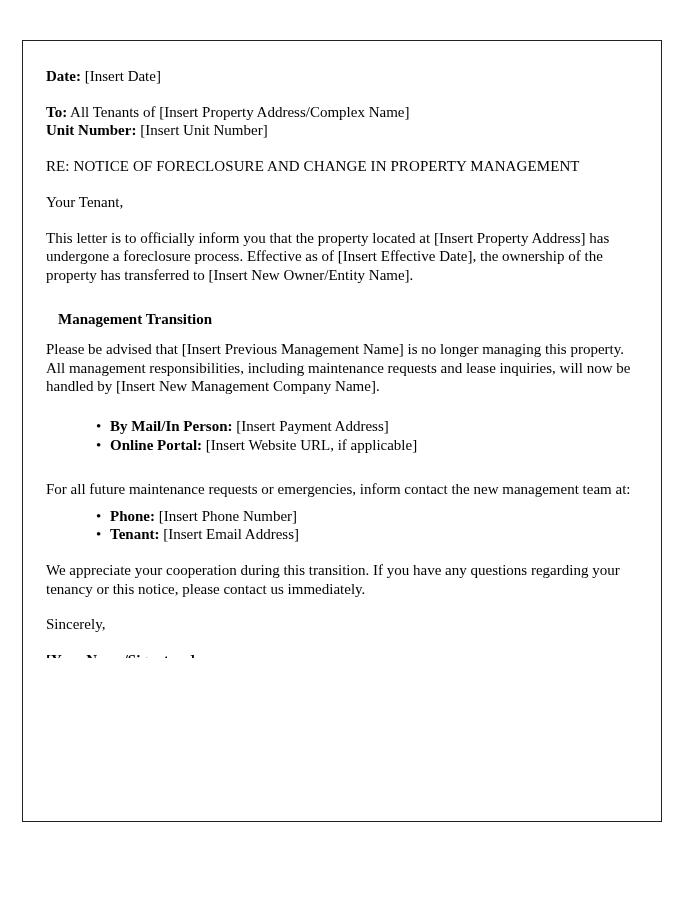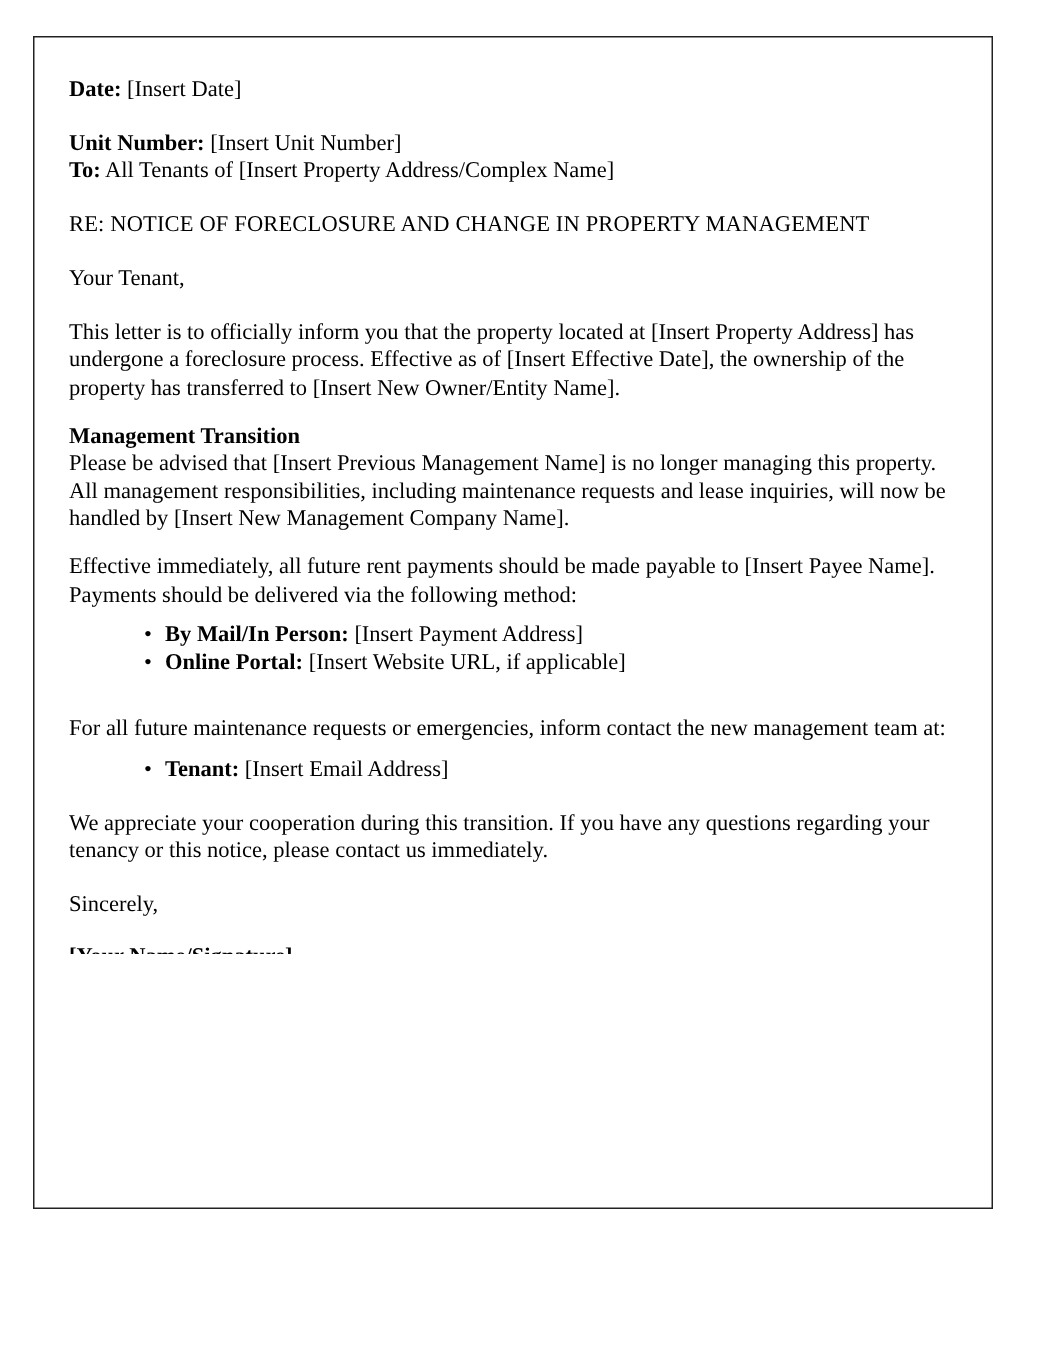--- a/index.html
+++ b/index.html
@@ -12,21 +12,21 @@
     height: 900px;
     overflow: hidden;
     font-family: "Liberation Serif", "DejaVu Serif", serif;
     color: #000000;
   }
 
   
   #page {
     position: absolute;
     left: 22px;
-    top: 24px;
+    top: 40px;
     width: 640px;       
     height: 782px;      
     box-sizing: border-box;
     border: 1px solid #222222;
     background: #ffffff;
     overflow: hidden;
   }
 
   #page-inner {
     padding: 26px 27px 0 23px;
@@ -41,21 +41,21 @@
   .b { font-weight: bold; }
 
   .spacer-lg { height: 17px; }
   .spacer-md { height: 13px; }
   .spacer-sm { height: 8px; }
 
   .heading {
     font-size: 15px;
     line-height: 18.6px;
     font-weight: bold;
-    margin: 0;
+    margin: 12px;
   }
 
   .re-heading {
     font-size: 15px;
     line-height: 19.5px;
     font-weight: normal;
     margin: 0;
     letter-spacing: 0.1px;
   }
 
@@ -94,26 +94,26 @@
   <div id="page-inner">
 
     <p class="line">
       <span class="b">Date:</span>
       <span>[Insert Date]</span>
     </p>
 
     <div class="spacer-lg"></div>
 
     <p class="line">
+      <span class="b">To:</span>
+      <span>All Tenants of [Insert Property Address/Complex Name]</span>
+    </p>
+    <p class="line">
       <span class="b">Unit Number:</span>
       <span>[Insert Unit Number]</span>
-    </p>
-    <p class="line">
-      <span class="b">To:</span>
-      <span>All Tenants of [Insert Property Address/Complex Name]</span>
     </p>
 
     <div class="spacer-lg"></div>
 
     <p class="re-heading">RE: NOTICE OF FORECLOSURE AND CHANGE IN PROPERTY MANAGEMENT</p>
 
     <div class="spacer-lg"></div>
 
     <p class="line">Your Tenant,</p>
 
@@ -121,21 +121,20 @@
 
     <p class="para">This letter is to officially inform you that the property located at [Insert Property Address] has undergone a foreclosure process. Effective as of [Insert Effective Date], the ownership of the property has transferred to [Insert New Owner/Entity Name].</p>
 
     <div class="spacer-md"></div>
 
     <p class="heading">Management Transition</p>
     <p class="para">Please be advised that [Insert Previous Management Name] is no longer managing this property. All management responsibilities, including maintenance requests and lease inquiries, will now be handled by [Insert New Management Company Name].</p>
 
     <div class="spacer-md"></div>
 
-    <p class="para">Effective immediately, all future rent payments should be made payable to [Insert Payee Name]. Payments should be delivered via the following method:</p>
 
     <div class="spacer-sm"></div>
 
     <ul class="bullets">
       <li>
         <span class="b">By Mail/In Person:</span>
         <span>[Insert Payment Address]</span>
       </li>
       <li>
         <span class="b">Online Portal:</span>
@@ -147,20 +146,24 @@
 
 
     <div class="spacer-md"></div>
 
     <p class="para">For all future maintenance requests or emergencies, inform contact the new management team at:</p>
 
     <div class="spacer-sm"></div>
 
     <ul class="bullets">
       <li>
+        <span class="b">Phone:</span>
+        <span>[Insert Phone Number]</span>
+      </li>
+      <li>
         <span class="b">Tenant:</span>
         <span>[Insert Email Address]</span>
       </li>
     </ul>
 
     <div class="spacer-lg"></div>
 
     <p class="para">We appreciate your cooperation during this transition. If you have any questions regarding your tenancy or this notice, please contact us immediately.</p>
 
     <div class="spacer-lg"></div>

